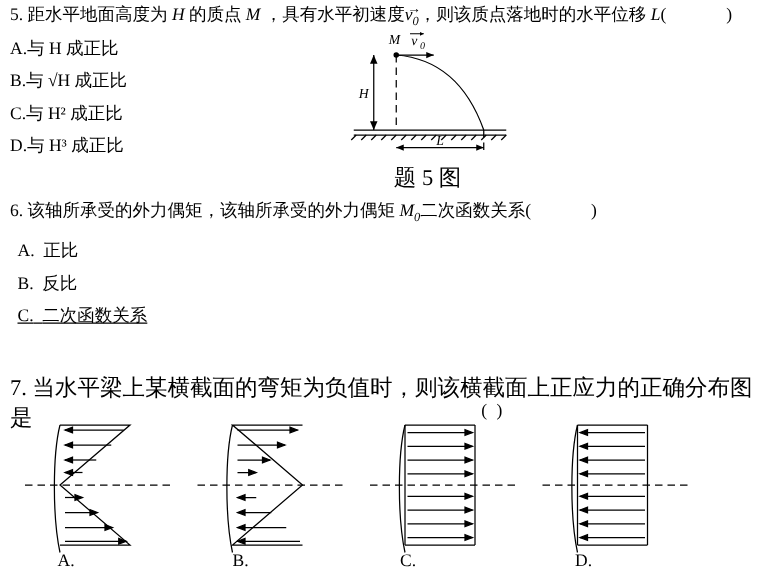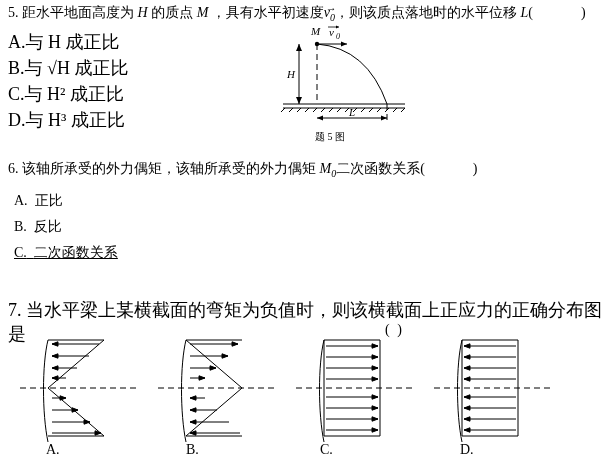--- a/index.html
+++ b/index.html
@@ -8,30 +8,30 @@
     background:#ffffff;
     font-family:"Liberation Serif","DejaVu Serif",serif;
     color:#000;
     position:relative;
     overflow:hidden;
   }
   .page{position:relative;width:614px;height:465px;}
 
   .qline{font-size:14px;line-height:18px;}
   .q5{position:absolute;left:8px;top:4px;width:600px;}
-  .opt{position:absolute;font-size:18px;}
+  .opt{position:absolute;font-size:14px;}
   .italic{font-style:italic;}
   .sub{font-size:10px;vertical-align:sub;}
 
   .blank{display:inline-block;min-width:48px;}
 
   
   .fig5{position:absolute;left:275px;top:22px;width:190px;height:108px;}
   .fig5 svg{display:block;}
-  .fig5cap{position:absolute;left:315px;top:130px;font-size:10px;}
+  .fig5cap{position:absolute;left:315px;top:130px;font-size:18px;}
 
   .q6{position:absolute;left:8px;top:160px;width:600px;font-size:14px;}
   .q6opt{position:absolute;font-size:14px;left:14px;}
 
   .q7{position:absolute;left:8px;top:298px;width:600px;font-size:18px;}
   .q7blank{position:absolute;left:385px;top:322px;font-size:14px;letter-spacing:2px;}
 
   .figrow{position:absolute;left:0px;top:336px;width:614px;height:120px;}
   .figbox{position:absolute;top:0;width:140px;height:120px;}
   .figlabel{position:absolute;font-size:14px;top:442px;}

